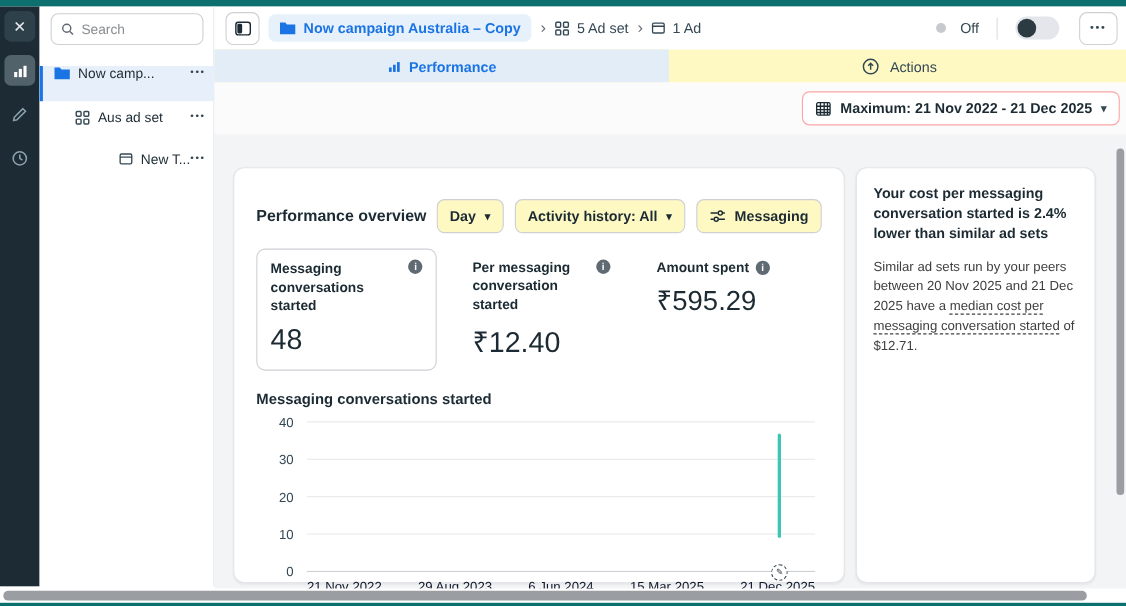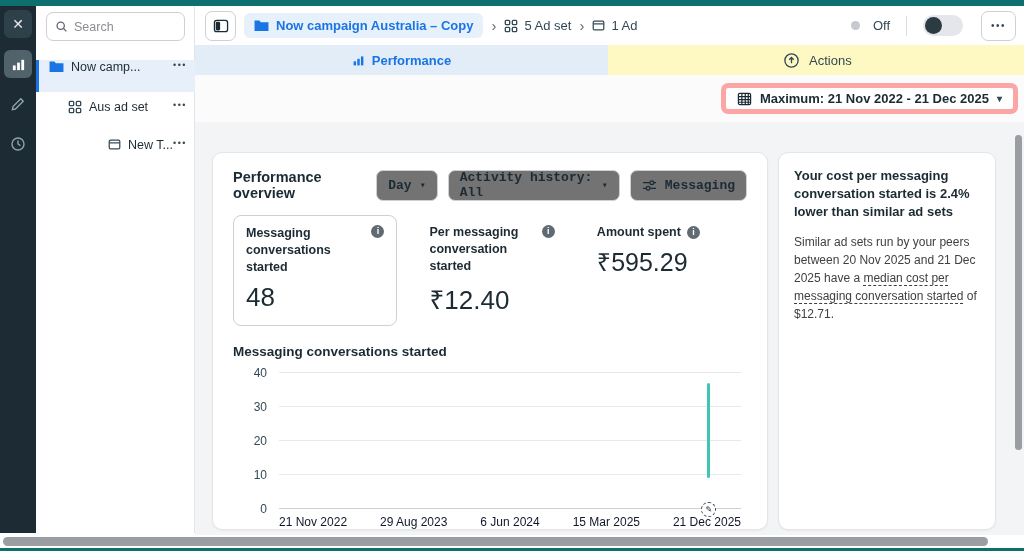--- a/index.html
+++ b/index.html
@@ -39,32 +39,32 @@
   .toggle .knob { position:absolute; left:2px; top:2px; width:17px; height:17px; border-radius:50%; background:#2c3a42; }
   .more-btn { width:35px; height:30px; border:1px solid #ced0d4; border-radius:7px; background:#fff; display:flex; align-items:center; justify-content:center; font-size:10px; letter-spacing:1.5px; color:#344854; cursor:pointer; margin-left:10px; }
 
   
   .tab-row { position:absolute; left:195px; top:45px; width:829px; height:30px; background:#fef9c3; }
   .perf-tab { position:absolute; left:0; top:0; width:413px; height:30px; background:#e2edf7; display:flex; align-items:center; justify-content:center; gap:7px; color:#1b74e4; font-size:13px; font-weight:bold; cursor:pointer; }
   .actions { position:absolute; left:588px; top:0; height:30px; display:flex; align-items:center; gap:9px; color:#344854; font-size:13px; cursor:pointer; }
 
   
   .date-row { position:absolute; left:195px; top:75px; width:829px; height:47px; background:#fbfbfc; }
-  .date-btn { position:absolute; right:6px; top:8px; height:31px; border:5px solid #fca5a5; border-radius:7px; background:#fff; display:flex; align-items:center; gap:8px; padding:0 11px; font-size:13px; font-weight:bold; color:#1c2b33; cursor:pointer; }
+  .date-btn { position:absolute; right:6px; top:8px; height:31px; border:1px solid #fca5a5; border-radius:7px; background:#fff; display:flex; align-items:center; gap:8px; padding:0 11px; font-size:13px; font-weight:bold; color:#1c2b33; cursor:pointer; }
   .date-btn .caret { font-size:10px; color:#344854; }
 
   .content-bg { position:absolute; left:195px; top:122px; width:829px; height:414px; background:#f3f4f6; }
 
   
   .card { background:#fff; border:1px solid #e3e5e8; border-radius:10px; box-shadow:0 1px 2px rgba(0,0,0,.05); }
-  .overview-card { position:absolute; left:212px; top:152px; width:556px; height:378px; padding:16px 20px; }
+  .overview-card { position:absolute; left:212px; top:152px; width:556px; height:378px; padding:28px 20px; }
   .ov-header { display:flex; align-items:center; }
   .ov-title { font-size:14.5px; font-weight:bold; color:#1c2b33; }
   .ov-buttons { margin-left:auto; display:flex; gap:10px; }
-  .chip { height:31px; border:1px solid #ced0d4; border-radius:7px; background:#737373; display:flex; align-items:center; gap:8px; padding:0 11px; font-size:13px; font-weight:bold; color:#1c2b33; cursor:pointer;font-family:Liberation Mono, monospace; }
+  .chip { height:31px; border:1px solid #ced0d4; border-radius:7px; background:#fef9c3; display:flex; align-items:center; gap:8px; padding:0 11px; font-size:13px; font-weight:bold; color:#1c2b33; cursor:pointer; }
   .chip .caret { font-size:10px; }
 
   .metrics { display:flex; margin-top:14px; }
   .metric-card { border:1px solid #ced0d4; border-radius:8px; padding:9px 12px; width:168px; }
   .metric-plain { padding:9px 0 9px 16px; width:170px; }
   .m-label { font-size:12.5px; font-weight:bold; color:#1c2b33; line-height:1.35; }
   .m-label-row { display:flex; align-items:flex-start; gap:6px; }
   .m-value { font-size:26px; color:#1c2b33; margin-top:6px; }
   .info-i { display:inline-block; width:13px; height:13px; min-width:13px; border-radius:50%; background:#606a73; color:#fff; font-size:9px; font-weight:bold; text-align:center; line-height:13px; font-style:normal; }
 

